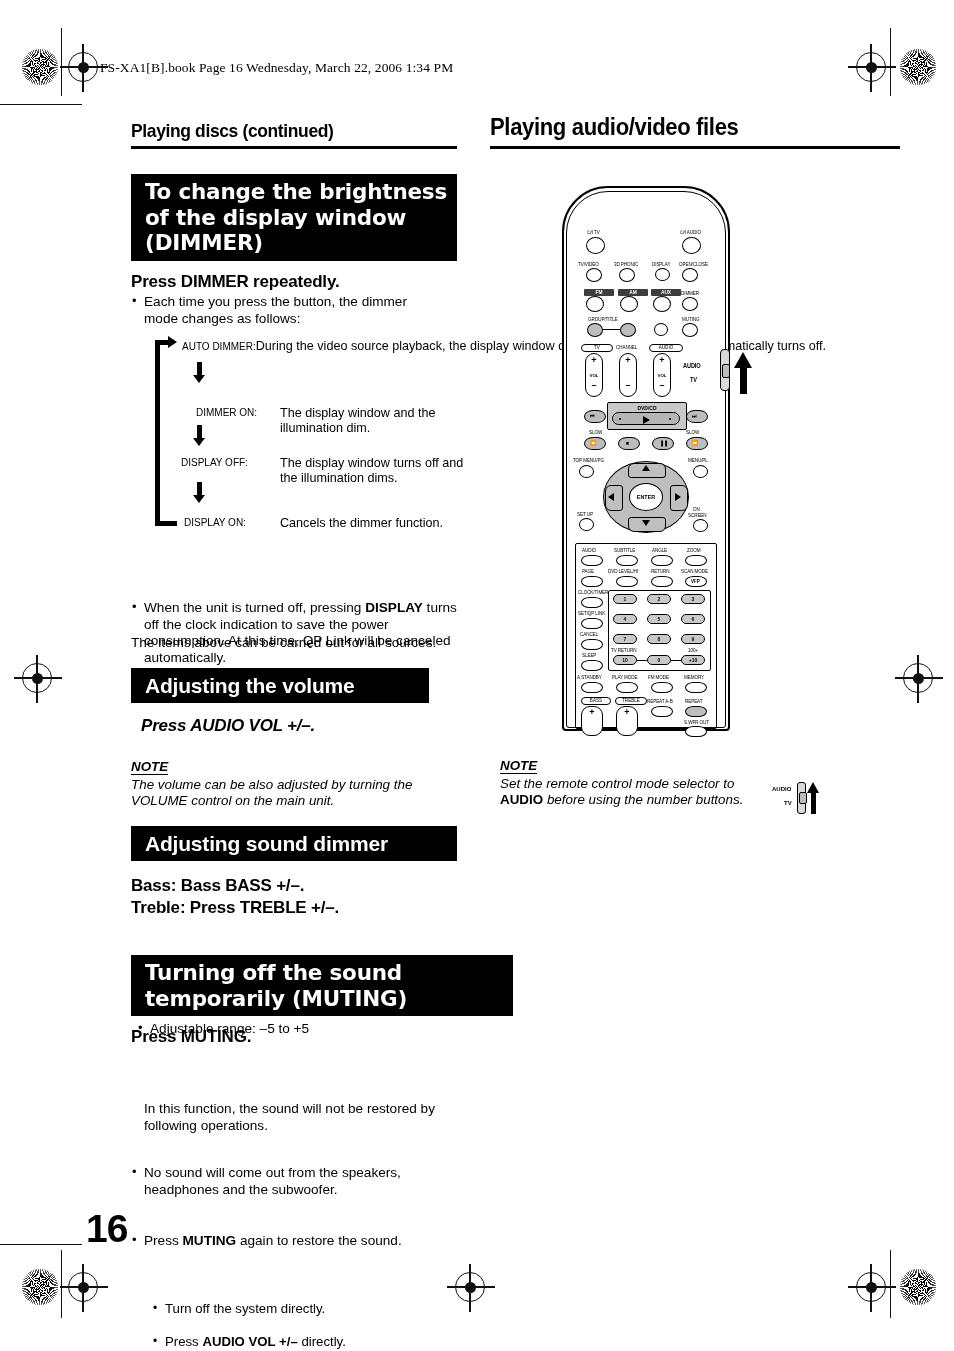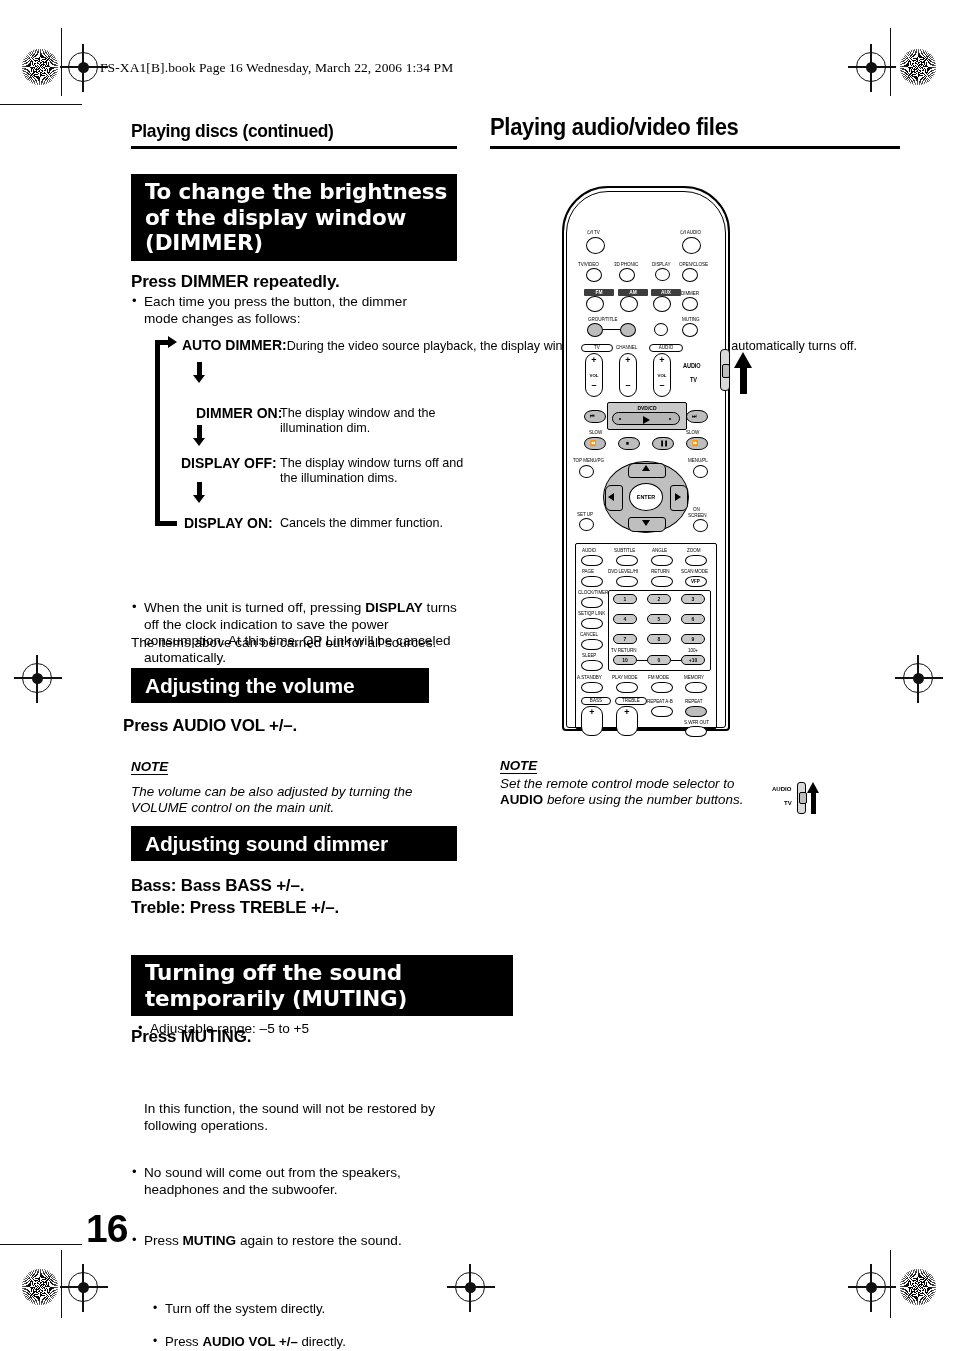--- a/index.html
+++ b/index.html
@@ -48,21 +48,21 @@
   .bullet2:before{content:"\2022";position:absolute;left:1px;top:-1px;font-size:12px;}
   b{font-weight:bold;}
 
   .noteword{font-style:italic;font-weight:bold;font-size:13.4px;
             border-bottom:1.6px solid #000;display:inline-block;
             padding-bottom:0px;line-height:14px;}
   .noteitalic{font-style:italic;font-size:13.4px;line-height:16.4px;}
 
   
   .flowrow{position:absolute;}
-  .flowlabel{font-size:14px;font-weight:bold;line-height:14.6px;white-space:nowrap;}
+  .flowlabel{font-size:10px;font-weight:normal;line-height:14.6px;white-space:nowrap;}
   .flowdesc{font-size:12.6px;line-height:14.6px;}
   .downarrow{position:absolute;width:9px;}
   .downarrow .shaft{width:5px;height:13px;background:#000;margin:0 auto;}
   .downarrow .head{width:0;height:0;border-left:6.5px solid transparent;
                    border-right:6.5px solid transparent;border-top:8px solid #000;
                    margin:0 auto;margin-left:-2px;}
   .loopbar{position:absolute;background:#000;}
 
   
   .pageno{font-size:39px;font-weight:bold;letter-spacing:-1px;}
@@ -205,25 +205,25 @@
 </div>
 
 <div class="abs bullet" style="left:131px;top:567px;width:320px;">
   <span>When the unit is turned off, pressing </span><b>DISPLAY</b><span> turns off the clock indication to save the power consumption. At this time, QP Link will be canceled automatically.</span>
 </div>
 <div class="abs p" style="left:131px;top:635px;width:330px;">The items above can be carried out for all sources.</div>
 
 <div class="abs blackbar" style="left:131px;top:668px;width:298px;height:35px;padding-left:14px;">
   <span style="font-family:'Liberation Sans',sans-serif;font-size:21px;">Adjusting the volume</span>
 </div>
-<div class="abs h2" style="left:123px;top:716px;">Press AUDIO VOL +/–.</div>
+<div class="abs h2" style="left:141px;top:716px;font-style:italic;">Press AUDIO VOL +/–.</div>
 <div class="abs" style="left:131px;top:757px;">
   <span class="noteword">NOTE</span>
 </div>
-<div class="abs noteitalic" style="left:131px;top:777px;width:310px;margin-top:7px;">The volume can be also adjusted by turning the VOLUME control on the main unit.</div>
+<div class="abs noteitalic" style="left:131px;top:777px;width:310px;">The volume can be also adjusted by turning the VOLUME control on the main unit.</div>
 
 <div class="abs blackbar" style="left:131px;top:826px;width:326px;height:35px;padding-left:14px;">
   <span style="font-family:'Liberation Sans',sans-serif;font-size:21px;">Adjusting sound dimmer</span>
 </div>
 <div class="abs h2" style="left:131px;top:876px;">Bass: Bass BASS +/–.</div>
 <div class="abs h2" style="left:131px;top:898px;">Treble: Press TREBLE +/–.</div>
 <div class="abs bullet" style="left:137px;top:921px;width:300px;">Adjustable range: –5 to +5</div>
 
 <div class="abs blackbar" style="left:131px;top:955px;width:382px;height:61px;padding-left:14px;">
   <span>Turning off the sound temporarily (MUTING)</span>

